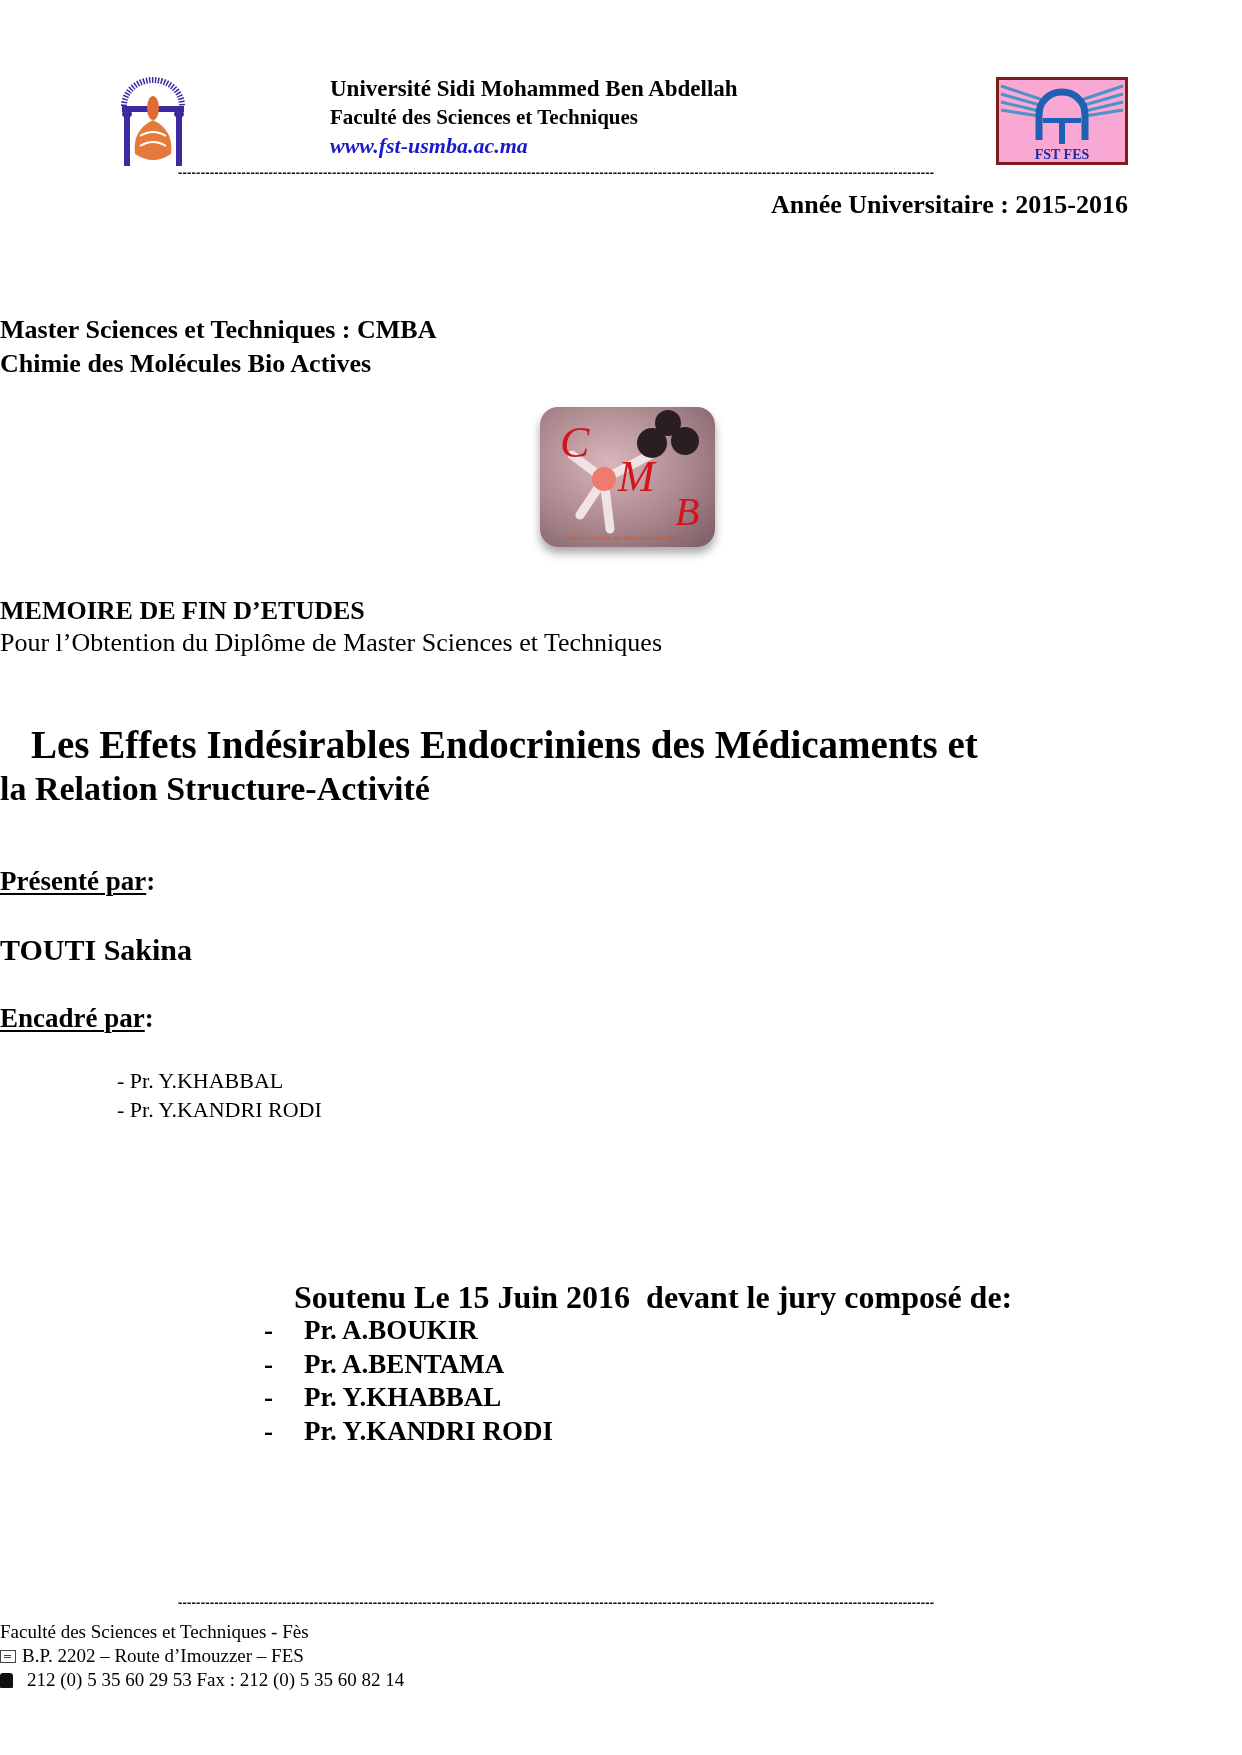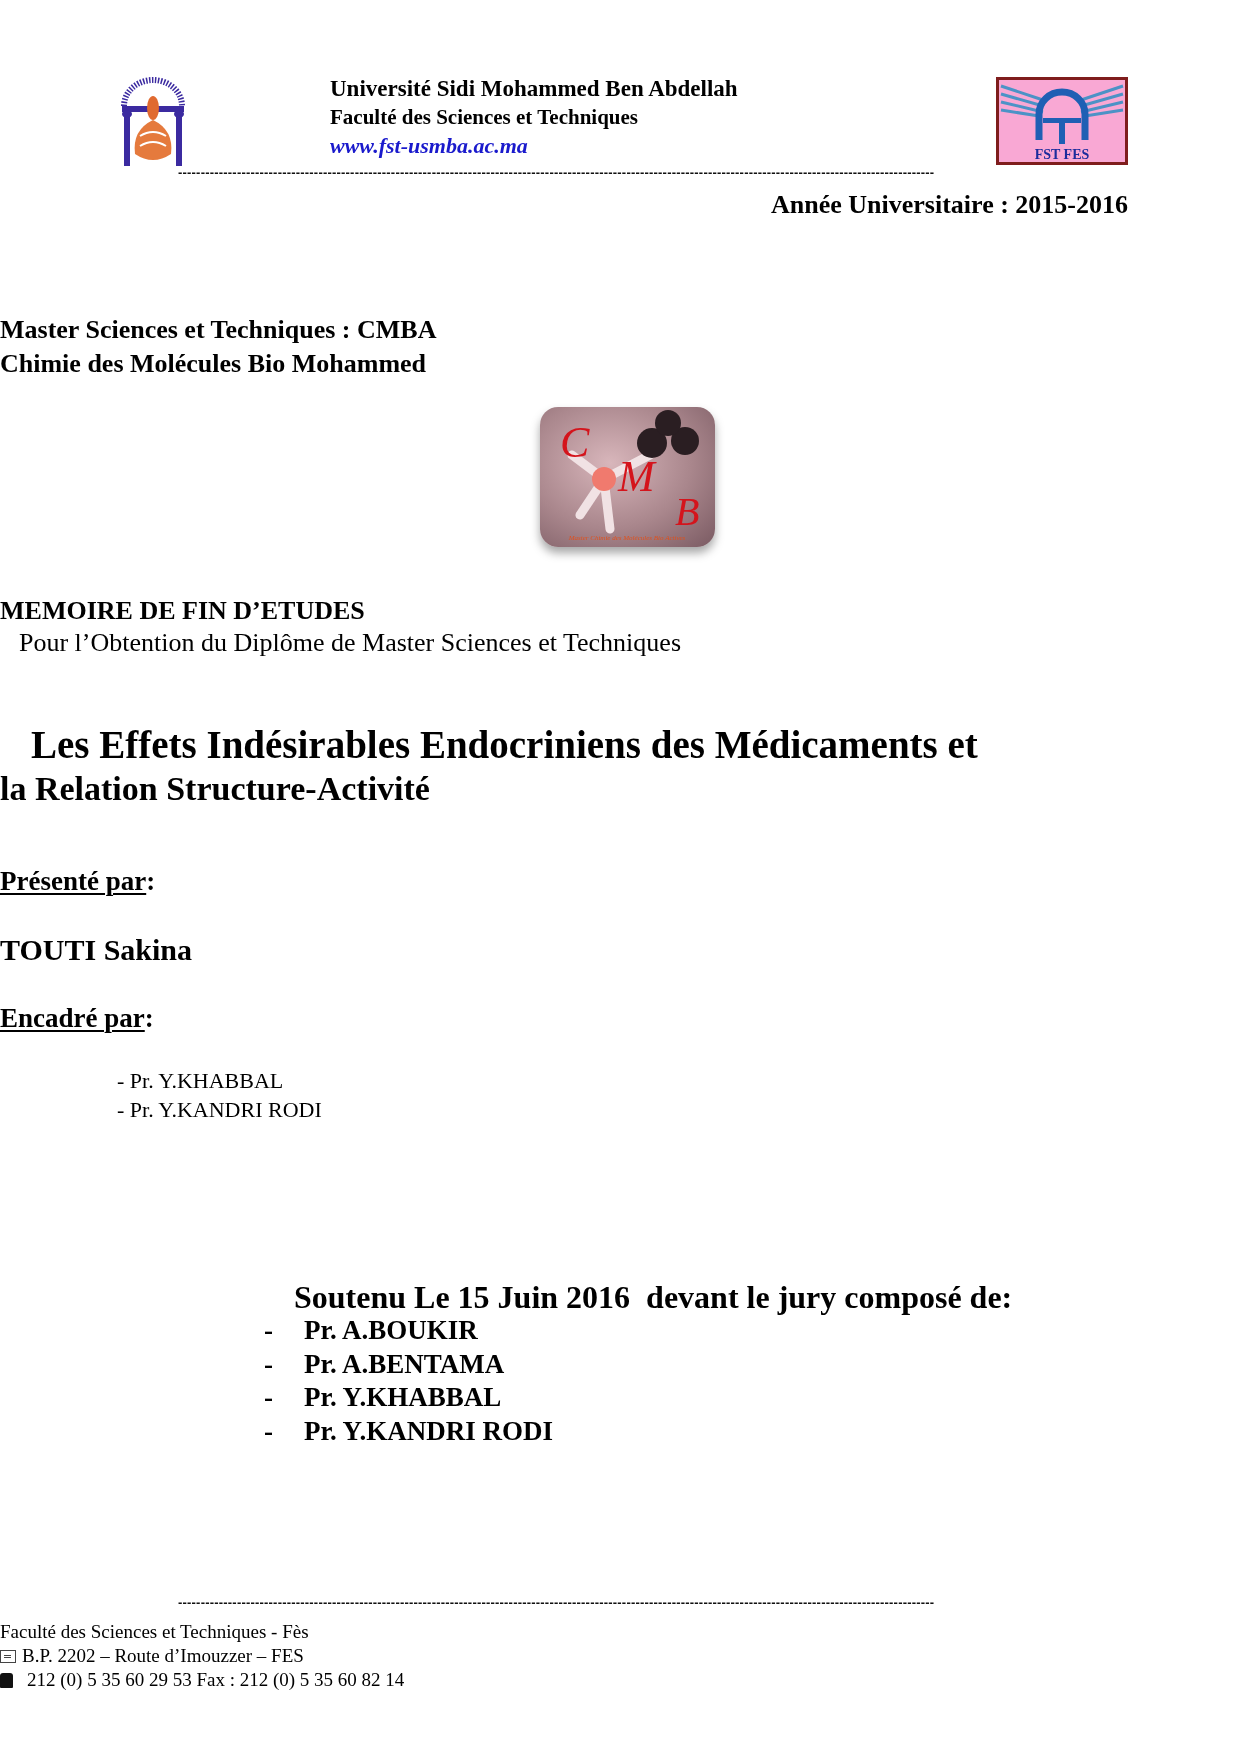--- a/index.html
+++ b/index.html
@@ -23,21 +23,21 @@
   #master1 { left: 0; width: 1242px; top: 315px; font-size: 26px; font-weight: bold; }
   #master2 { left: 0; width: 1242px; top: 349px; font-size: 26px; font-weight: bold; }
 
   
   #cmb-logo { left: 540px; top: 407px; width: 175px; height: 140px; border-radius: 18px;
               background: radial-gradient(ellipse at 40% 40%, #d8b6bb 0%, #a9868c 55%, #7a5a62 100%);
               box-shadow: 0 6px 10px rgba(0,0,0,0.35); overflow: hidden; }
 
   
   #memoire { left: 0; width: 1242px; top: 596px; font-size: 26px; font-weight: bold; }
-  #pour { left: 0; width: 1100px; top: 628px; font-size: 26px; padding-left: 19px; }
+  #pour { left: 0; width: 1100px; top: 628px; font-size: 26px; }
 
   
   #title1 { left: 0; width: 1242px; top: 722px; font-size: 39px; font-weight: bold; margin-left: 31px; }
   #title2 { left: 0; width: 1242px; top: 770px; font-size: 34px; font-weight: bold; }
 
   
   #presente { left: 0; width: 1242px; top: 866px; font-size: 27px; font-weight: bold; }
   #presente u, #encadre u { text-decoration: underline; text-decoration-thickness: 2px; text-underline-offset: 3px; }
   #author { left: 0; width: 1242px; top: 933px; font-size: 30px; font-weight: bold; }
   #encadre { left: 0; width: 992px; top: 1003px; font-size: 27px; font-weight: bold; }
@@ -92,21 +92,21 @@
     <rect x="44" y="38" width="38" height="5" fill="#1f5fb4"></rect>
     <rect x="60" y="38" width="6" height="26" fill="#1f5fb4"></rect>
     <text x="63" y="79" text-anchor="middle" font-family="Liberation Serif, serif" font-weight="bold" font-size="14" fill="#1b2c9c">FST FES</text>
   </svg>
 </div>
 
 <div id="dash-top" class="abs dashline">-----------------------------------------------------------------------------------------------------------------------------------------------------------------------</div>
 <div id="annee" class="abs">Année Universitaire : 2015-2016</div>
 
 <div id="master1" class="abs center">Master Sciences et Techniques : CMBA</div>
-<div id="master2" class="abs center">Chimie des Molécules Bio Mohammed</div>
+<div id="master2" class="abs center">Chimie des Molécules Bio Actives</div>
 
 <div id="cmb-logo" class="abs">
   <svg width="175" height="140" viewBox="0 0 175 140">
     <g stroke="#f1e2e4" stroke-width="9" stroke-linecap="round">
       <line x1="64" y1="72" x2="32" y2="48"></line>
       <line x1="64" y1="72" x2="40" y2="108"></line>
       <line x1="64" y1="72" x2="70" y2="122"></line>
       <line x1="64" y1="72" x2="110" y2="48"></line>
     </g>
     <circle cx="64" cy="72" r="12" fill="#f07a6e"></circle>

